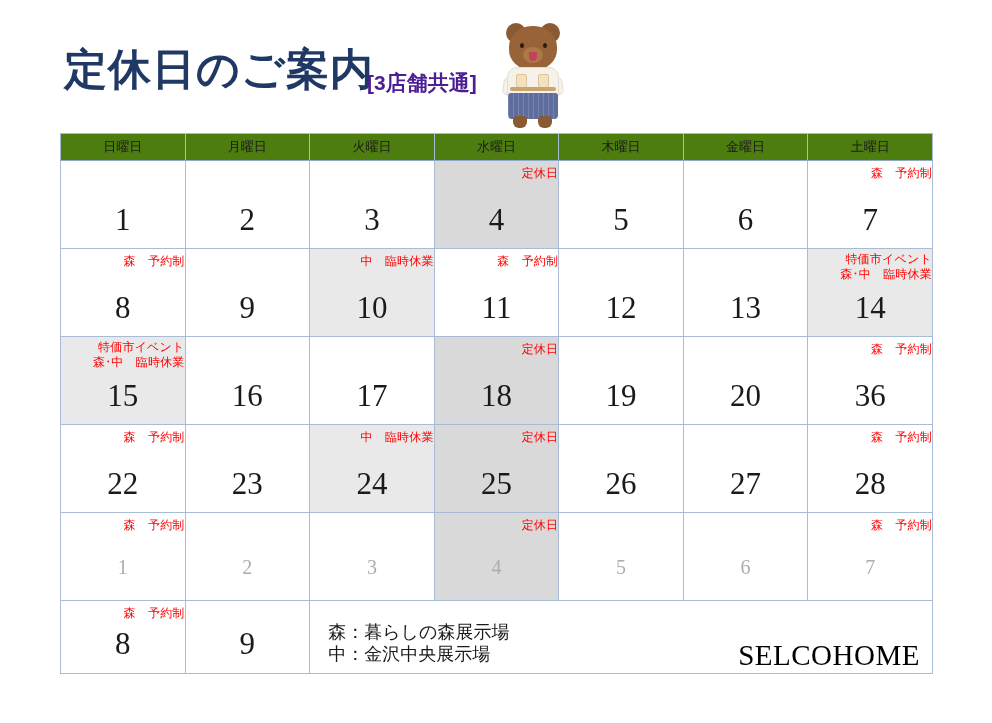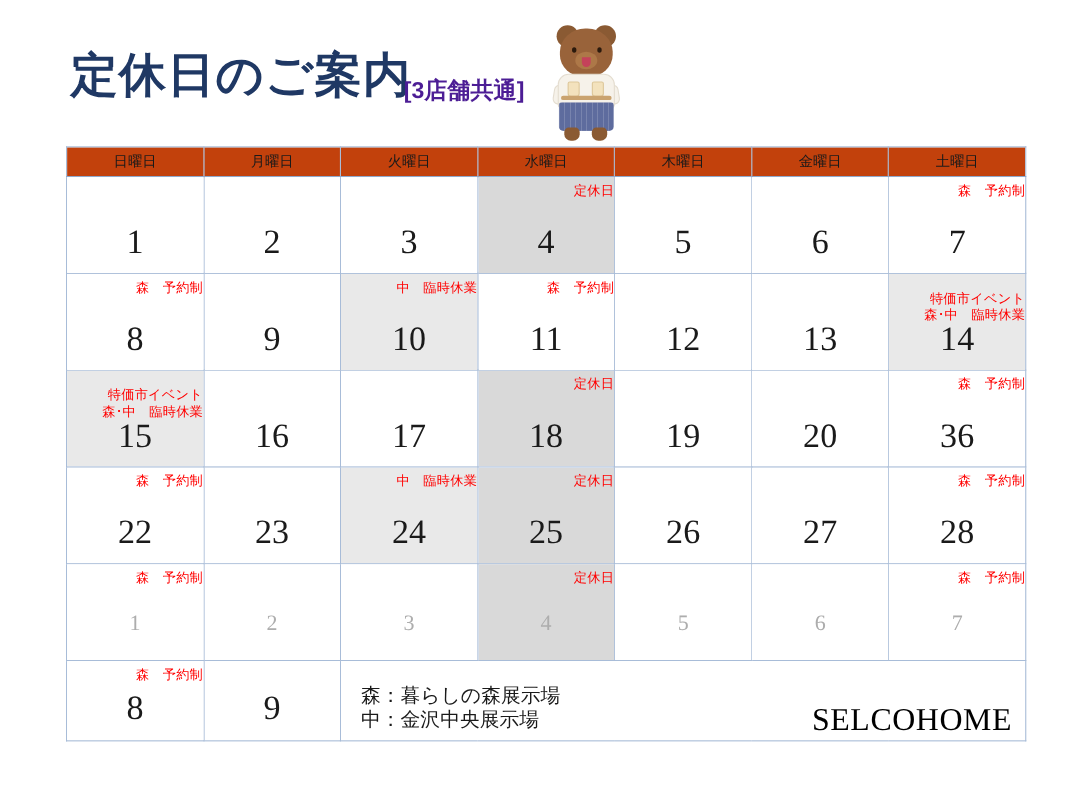--- a/index.html
+++ b/index.html
@@ -172,21 +172,21 @@
     table-layout: fixed;
     width: 872px;
   }
   table.cal col { width: 124.57px; }
   table.cal th, table.cal td {
     border: 1px solid #a8bcd8;
     padding: 0;
     vertical-align: top;
   }
   table.cal th {
-    background: #c2410c;
+    background: #4d7c0f;
     color: #1a1a1a;
     font-size: 13px;
     font-weight: normal;
     height: 26px;
     line-height: 26px;
     text-align: center;
     border-bottom: 1px solid #8fa9cc;
   }
   td.day {
     height: 87px;
@@ -201,21 +201,21 @@
     left: 0; right: 0;
     top: 5px;
     text-align: right;
     color: #ff0000;
     font-size: 12px;
     line-height: 15px;
     letter-spacing: 0.2px;
     white-space: nowrap;
   }
   .note .ln { display: block; }
-  .note.two-line { top: 15px; padding-left: 19px; }
+  .note.two-line { top: 3px; padding-left: 19px; }
 
   .num {
     position: absolute;
     left: 0; right: 0;
     bottom: 11px;
     text-align: center;
     font-family: "Liberation Serif", "DejaVu Serif", serif;
     font-size: 31px;
     line-height: 34px;
     color: #1a1a1a;

